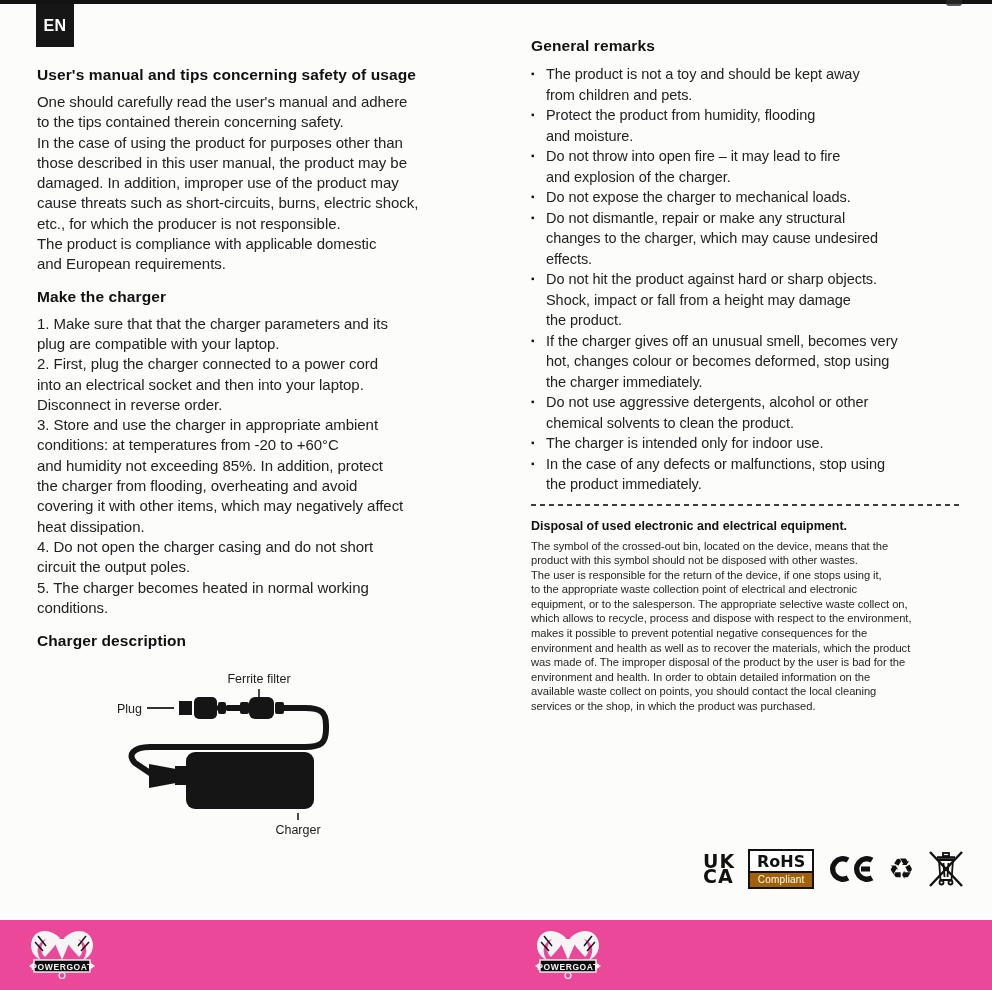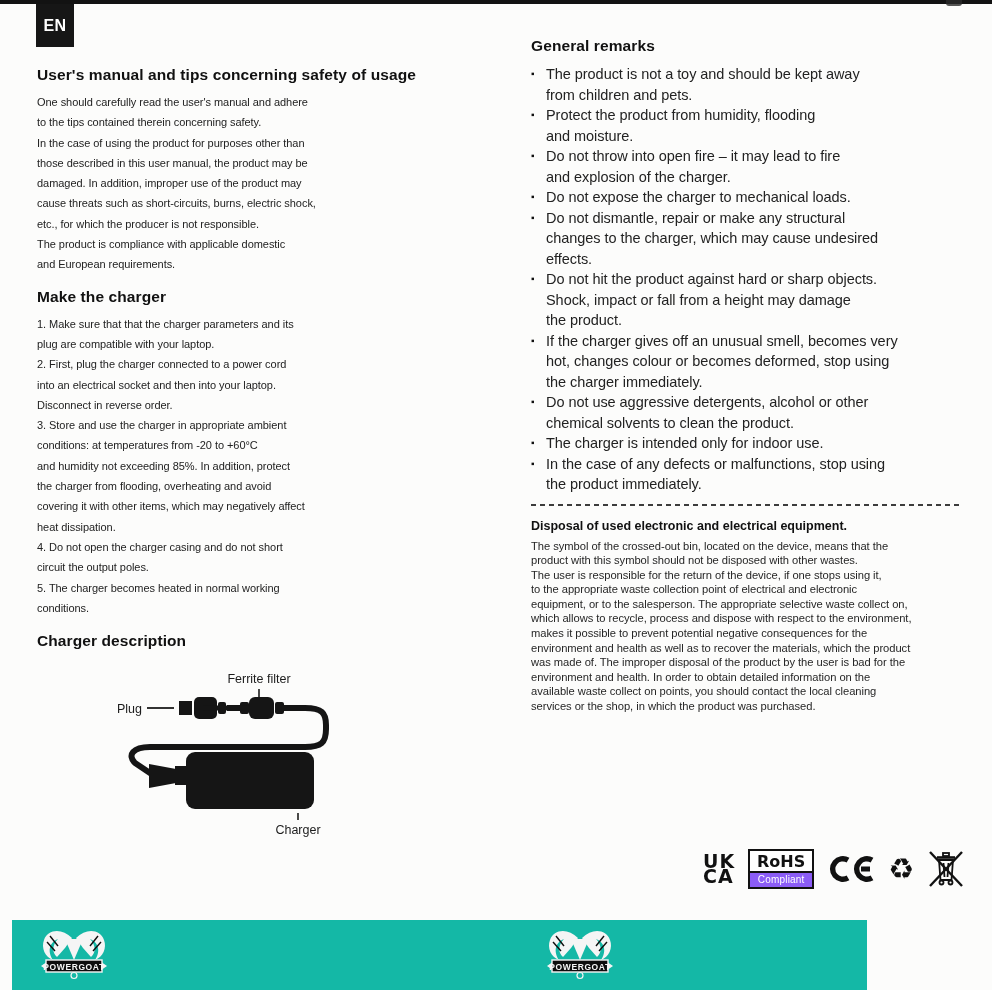--- a/index.html
+++ b/index.html
@@ -19,21 +19,21 @@
   }
 
   .col-left  { position:absolute; left:37px;  top:66px; width:436px; }
   .col-right { position:absolute; left:531px; top:37px; width:432px; }
 
   h1.sec, h2.sec {
     font-size:15.5px; font-weight:bold; color:#111; letter-spacing:.1px;
   }
   .pre { white-space:pre; display:block; }
   .body-text {
-    font-size:11px; line-height:20.3px; color:#222; letter-spacing:-.05px;
+    font-size:15px; line-height:20.3px; color:#222; letter-spacing:-.05px;
   }
   .col-left .body-text { margin-top:8px; }
   .h-using { margin-top:13px; }
   .h-desc  { margin-top:14px; }
 
   .diagram { display:block; margin-top:5px; }
 
   .set-line { margin-top:9px; display:flex; align-items:baseline; gap:9px; font-size:14.5px; }
   .set-label { font-weight:bold; color:#111; }
   .set-item::before { content:"▪"; font-size:11px; margin-right:7px; position:relative; top:-1px; }
@@ -54,24 +54,24 @@
   .disposal-title { margin-top:13px; font-size:12.5px; font-weight:bold; color:#111; }
   .disposal-body  { margin-top:6px; font-size:11.2px; line-height:14.6px; color:#262626; letter-spacing:-.05px; }
 
   .marks-row {
     position:absolute; left:703px; top:846px; width:266px; height:46px;
     display:flex; align-items:center; gap:13px;
   }
   .ukca { font-weight:800; font-size:19px; line-height:15.5px; letter-spacing:1px; color:#111; font-family:"DejaVu Sans",sans-serif; }
   .rohs-box { border:2.5px solid #111; background:#fff; width:66px; text-align:center; }
   .rohs-top { font-size:16px; font-weight:800; color:#111; padding:1px 2px 0; border-bottom:2px solid #111; font-family:"DejaVu Sans",sans-serif; }
-  .rohs-bottom { background:#8b5cf6; color:#fff; font-size:10px; padding:1px 0 2px; letter-spacing:.2px; }
+  .rohs-bottom { background:#a16207; color:#fff; font-size:10px; padding:1px 0 2px; letter-spacing:.2px; }
   .recycle { font-size:29px; color:#111; line-height:1; font-family:"DejaVu Sans",sans-serif; }
 
-  .footer-bar { position:absolute; left:12px; top:920px; width:855px; height:70px; background:#14b8a6; }
+  .footer-bar { position:absolute; left:0; top:920px; width:992px; height:70px; background:#ec4899; }
   .goat-logo { position:absolute; top:6px; }
   .goat-1 { left:26px; }
   .goat-2 { left:532px; }
 </style>
 </head>
 <body>
 
 <div class="page">
   <div class="top-strip"></div>
   <div class="corner-artifact"></div>

